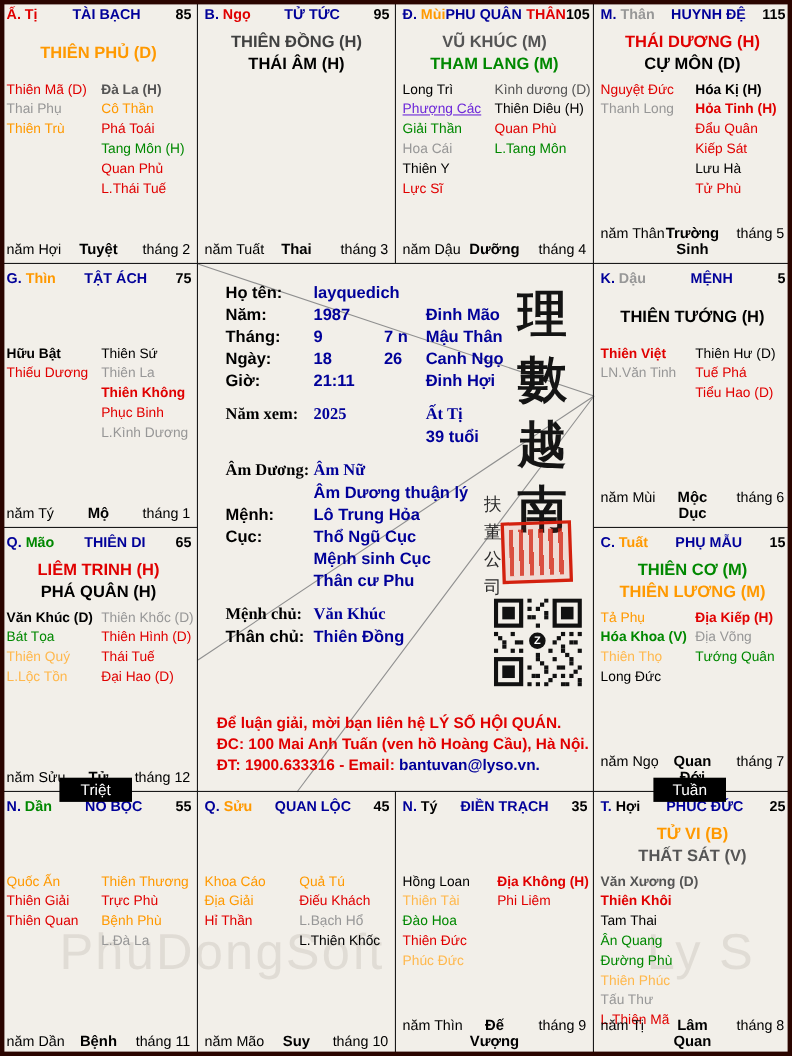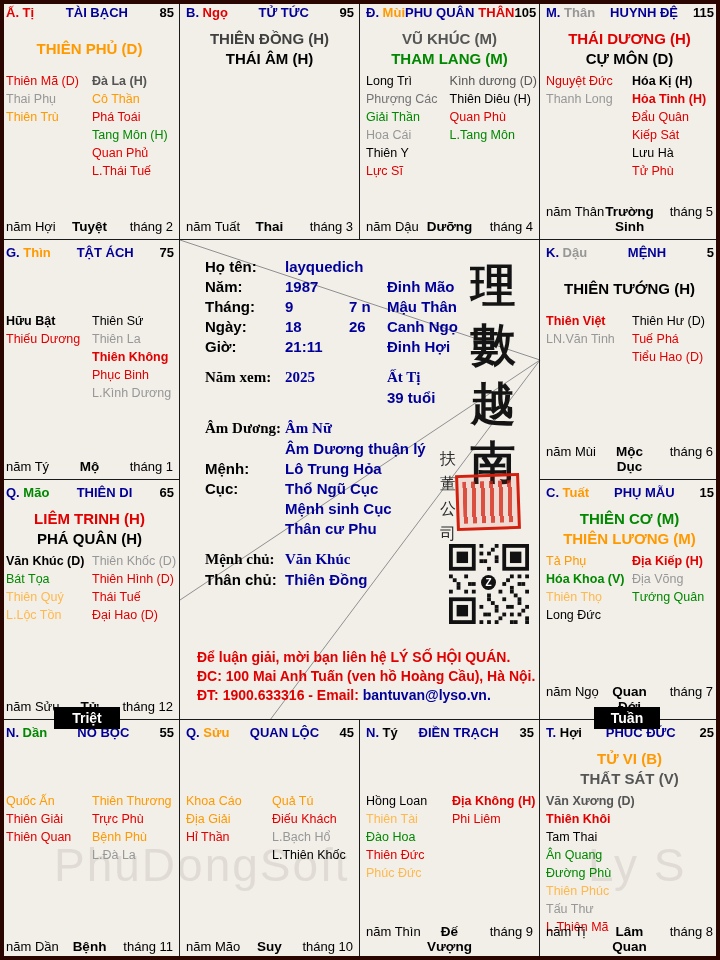--- a/index.html
+++ b/index.html
@@ -39,21 +39,21 @@
   #smallsign{position:absolute;left:258px;top:206px;width:20px;text-align:center;
           font-family:"DejaVu Serif","Liberation Serif",serif;font-size:16px;line-height:25px;color:#2a2a2a;z-index:3;}
   #seal{position:absolute;left:276px;top:234px;width:58px;height:50px;border:3px solid #d3200e;
         background:rgba(220,50,25,.10);transform:rotate(-2deg);z-index:4;}
   #seal:before{content:"";position:absolute;inset:4px;opacity:.75;
         background:repeating-linear-gradient(90deg,#d3200e 0 4px,transparent 4px 9px);}
   #qr{position:absolute;left:269px;top:304px;z-index:4;}
   #qrz{position:absolute;left:301px;top:335px;width:15px;height:15px;border-radius:50%;background:#111;
        color:#fff;font-size:10px;font-weight:bold;text-align:center;line-height:15px;z-index:5;}
   #contact{position:absolute;left:17px;top:408px;font-size:14px;font-weight:bold;line-height:19px;white-space:nowrap;z-index:4;}
-  .badge{position:absolute;width:66px;height:22px;background:#000;color:#fff;font-weight:bold;font-size:14px;
+  .badge{position:absolute;width:66px;height:22px;background:#000;color:#fff;font-weight:normal;font-size:14px;
          text-align:center;line-height:22px;z-index:6;}
 </style>
 </head>
 <body>
 
 <div id="stage">
   <div class="wm" style="left:14px;top:838px;font-size:46px;">PhuDongSoft</div>
   <div class="wm" style="left:548px;top:838px;font-size:46px;">Ly S</div>
 
   <svg id="lines" width="720" height="960">
@@ -118,21 +118,21 @@
           <span class="pname"><span style="color: rgb(0, 0, 153);">PHU QUÂN</span><span class="extra" style="color: rgb(224, 0, 0);">THÂN</span></span>
           <span class="num">105</span>
         </div>
         <div class="mains">
           <div class="mstar" style="color: rgb(85, 85, 85);">VŨ KHÚC (M)</div>
           <div class="mstar" style="color: rgb(0, 136, 0);">THAM LANG (M)</div>
         </div>
         <div class="cols">
           <div class="lcol">
             <span class="star" style="color: rgb(0, 0, 0);">Long Trì</span>
-            <span class="star" style="color: #737373;">Phượng Các</span>
+            <span class="star" style="color: #6d28d9; text-decoration: underline;">Phượng Các</span>
             <span class="star" style="color: rgb(0, 136, 0);">Giải Thần</span>
             <span class="star" style="color: rgb(151, 151, 151);">Hoa Cái</span>
             <span class="star" style="color: rgb(0, 0, 0);">Thiên Y</span>
             <span class="star" style="color: rgb(224, 0, 0);">Lực Sĩ</span>
           </div>
           <div class="rcol">
             <span class="star" style="color: rgb(85, 85, 85); font-weight: normal;">Kình dương (D)</span>
             <span class="star" style="color: rgb(0, 0, 0);">Thiên Diêu (H)</span>
             <span class="star" style="color: rgb(224, 0, 0);">Quan Phù</span>
             <span class="star" style="color: rgb(0, 136, 0);">L.Tang Môn</span>

